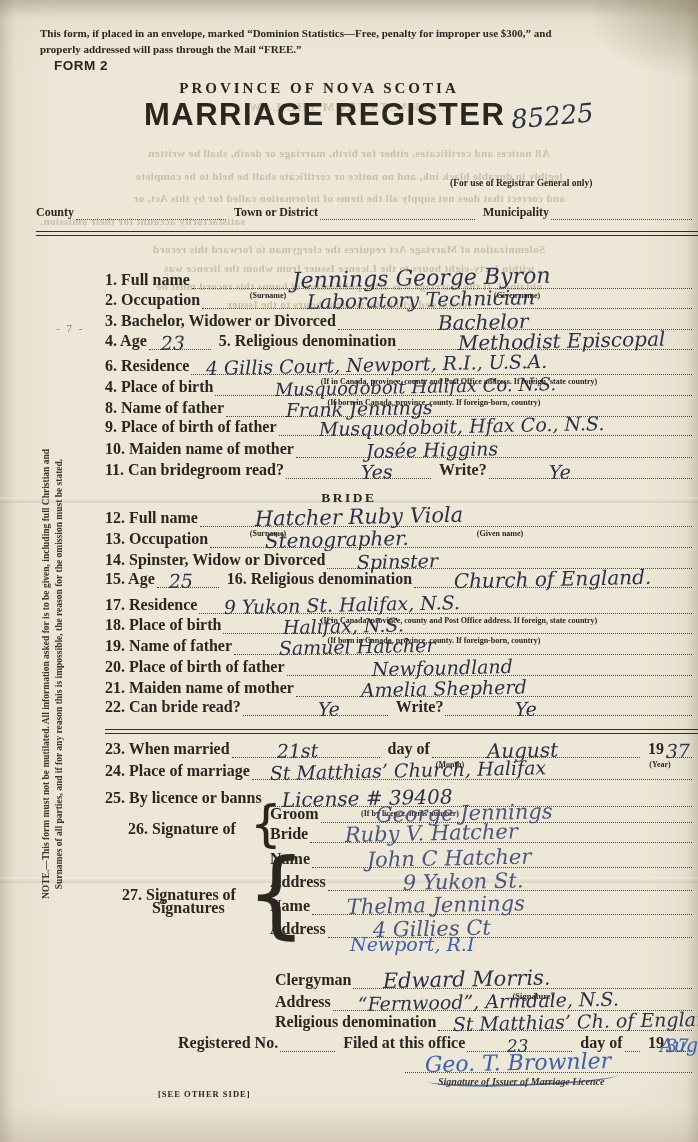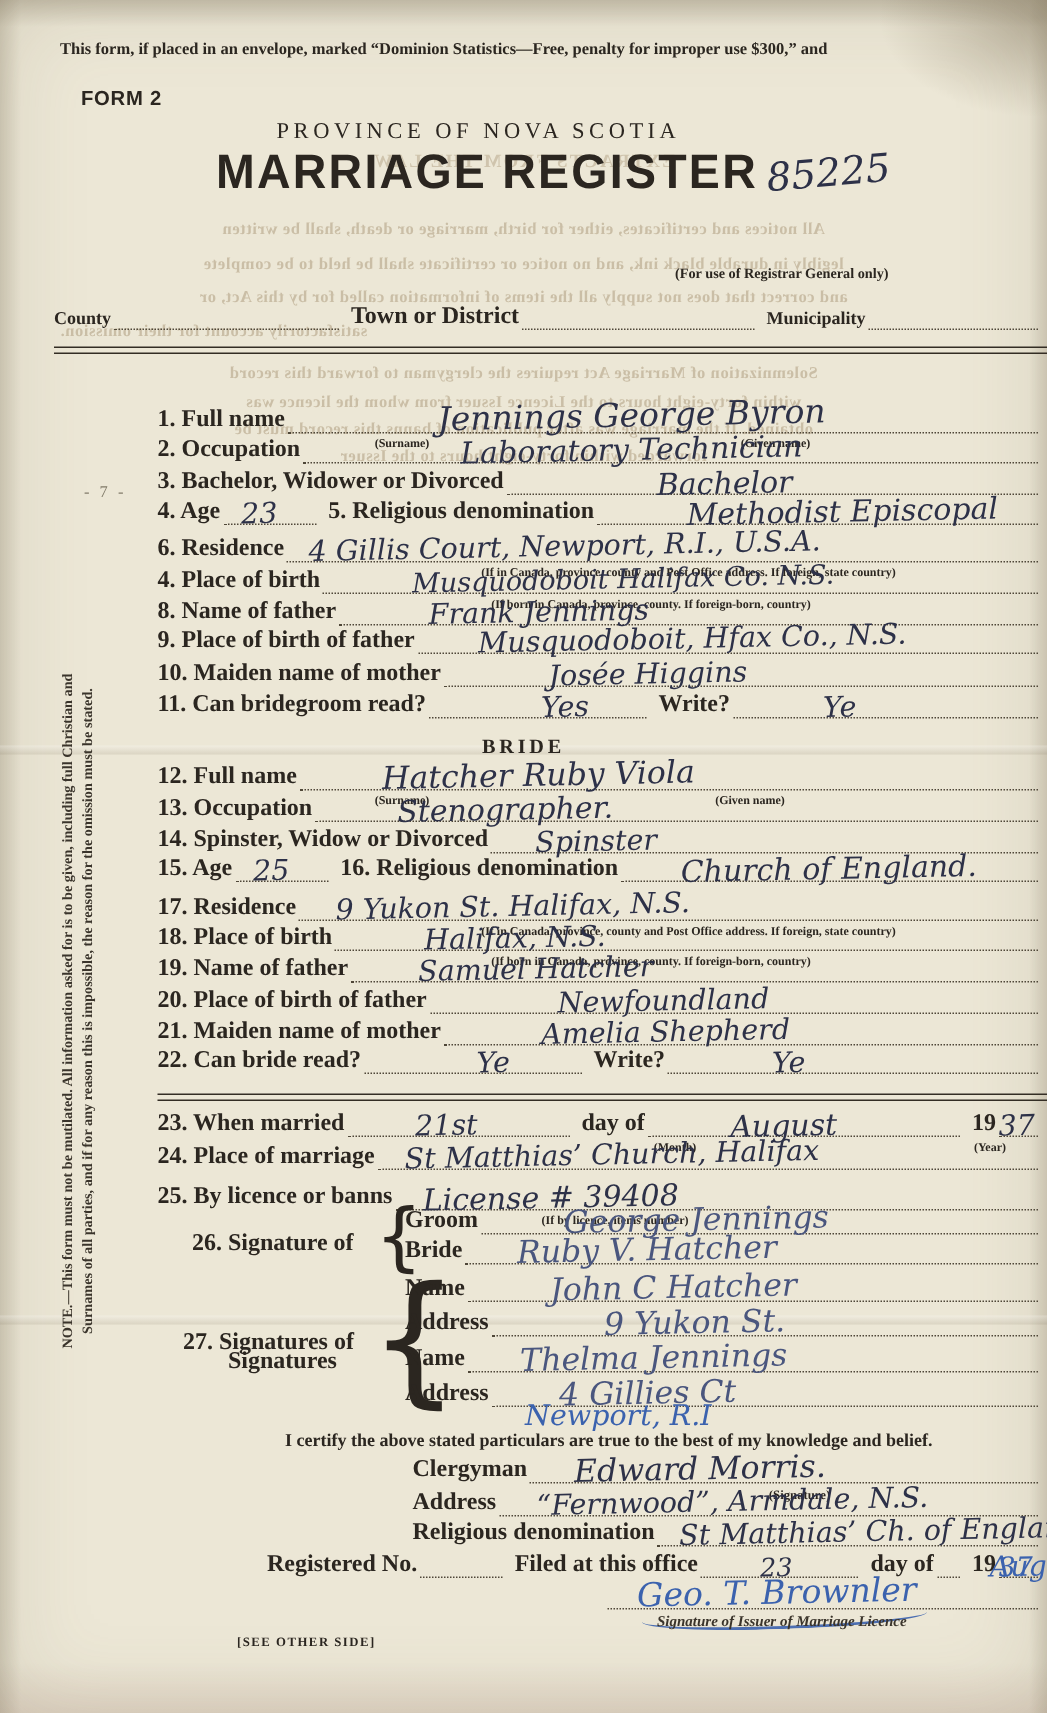--- a/index.html
+++ b/index.html
@@ -21,21 +21,21 @@
   .bt{position:absolute;left:40px;right:40px;text-align:center;
     transform:scaleX(-1);color:rgba(152,130,94,.40);
     font-weight:bold;font-size:11px;letter-spacing:.4px;filter:blur(.4px);white-space:nowrap;}
   .bt.hd{font-size:12.5px;letter-spacing:1.5px;color:rgba(152,130,94,.34);}
   
   .notice{position:absolute;left:40px;right:40px;text-align:left;
     font-weight:bold;font-size:11px;}
   .formno{position:absolute;left:54px;top:58px;font-family:"Liberation Sans",sans-serif;
     font-weight:bold;font-size:13.5px;letter-spacing:.5px;}
   .province{position:absolute;left:0;right:60px;top:80px;text-align:center;
-    font-size:15px;font-weight:normal;letter-spacing:3px;}
+    font-size:15px;font-weight:bold;letter-spacing:3px;}
   .title-row{position:absolute;left:0;right:0;top:97px;display:flex;
     justify-content:center;align-items:flex-start;margin-left:40px;}
   .big-title{font-family:"Liberation Sans",sans-serif;font-weight:bold;font-size:31px;
     letter-spacing:1.5px;transform:scaleY(1.04);}
   .hw{font-family:"DejaVu Serif",serif;font-style:italic;white-space:nowrap;
     color:#2d3148;line-height:1;}
   .hw-number{font-size:26px;margin-left:6px;transform:rotate(-5deg);margin-top:4px;
     font-family:"DejaVu Serif",serif;font-style:italic;color:#2d3148;}
   .row{position:absolute;display:flex;align-items:flex-end;height:17px;left:105px;right:6px;}
   .lbl{font-weight:bold;font-size:16px;white-space:nowrap;padding:0 2px 0 0;}
@@ -74,33 +74,34 @@
   <div class="bt" style="top:215px;text-align:right;right:260px">satisfactorily account for their omission.</div>
   <div class="bt" style="top:243px">Solemnization of Marriage Act requires the clergyman to forward this record</div>
   <div class="bt" style="top:262px">within forty-eight hours to the Licence Issuer from whom the licence was</div>
   <div class="bt" style="top:280px">obtained.  If the marriage was after publication of banns this record must be</div>
   <div class="bt" style="top:298px">forwarded within forty-eight hours to the Issuer</div>
 
   <div class="crease" style="top:497px"></div>
   <div class="crease" style="top:877px"></div>
 
   <div class="notice" style="top:27px">This form, if placed in an envelope, marked “Dominion Statistics—Free, penalty for improper use $300,” and</div>
+  <div class="notice" style="top:43px">properly addressed will pass through the Mail “FREE.”</div>
   <div class="formno">FORM 2</div>
   <div class="province">PROVINCE OF NOVA SCOTIA</div>
   <div class="title-row">
     <span class="big-title">MARRIAGE REGISTER</span>
     <span class="hw-number">85225</span>
   </div>
 
   <div class="cap" style="left:450px;top:178px;font-size:9.5px">(For use of Registrar General only)</div>
 
   <div class="row" style="left:36px;top:203px">
     <span class="lbl" style="font-size:12px">County</span>
     <span class="fill" style="flex:0 0 150px"></span>
-    <span class="lbl pad" style="font-size:16px">Town or District</span>
+    <span class="lbl pad" style="font-size:12px">Town or District</span>
     <span class="fill" style="flex:0 0 155px"></span>
     <span class="lbl pad" style="font-size:12px">Municipality</span>
     <span class="fill"></span>
   </div>
 
   <div class="drule" style="left:36px;right:0;top:231px"></div>
   <div class="pencil">- 7 -</div>
 
 
   <div class="row" style="top:272px">
@@ -340,21 +341,20 @@
     </span>
   </div>
   <div class="row" style="left:270px;top:921px">
     <span class="lbl">Address</span>
     <span class="fill">
       <span class="hw slate" style="left:45px;font-size:21px">4 Gillies Ct</span>
     </span>
   </div>
   <div class="free hw blue" style="left:350px;top:935px;font-size:19px">Newport, R.I</div>
 
-  <div class="certify">I certify the above stated particulars are true to the best of my knowledge and belief.</div>
 
   <div class="row" style="left:275px;top:972px">
     <span class="lbl">Clergyman</span>
     <span class="fill">
       <span class="hw" style="left:30px;font-size:21px">Edward Morris.</span>
     </span>
   </div>
   <div class="cap" style="left:478px;width:110px;top:991px;font-size:8.5px">(Signature)</div>
 
   <div class="row" style="left:275px;top:994px">

